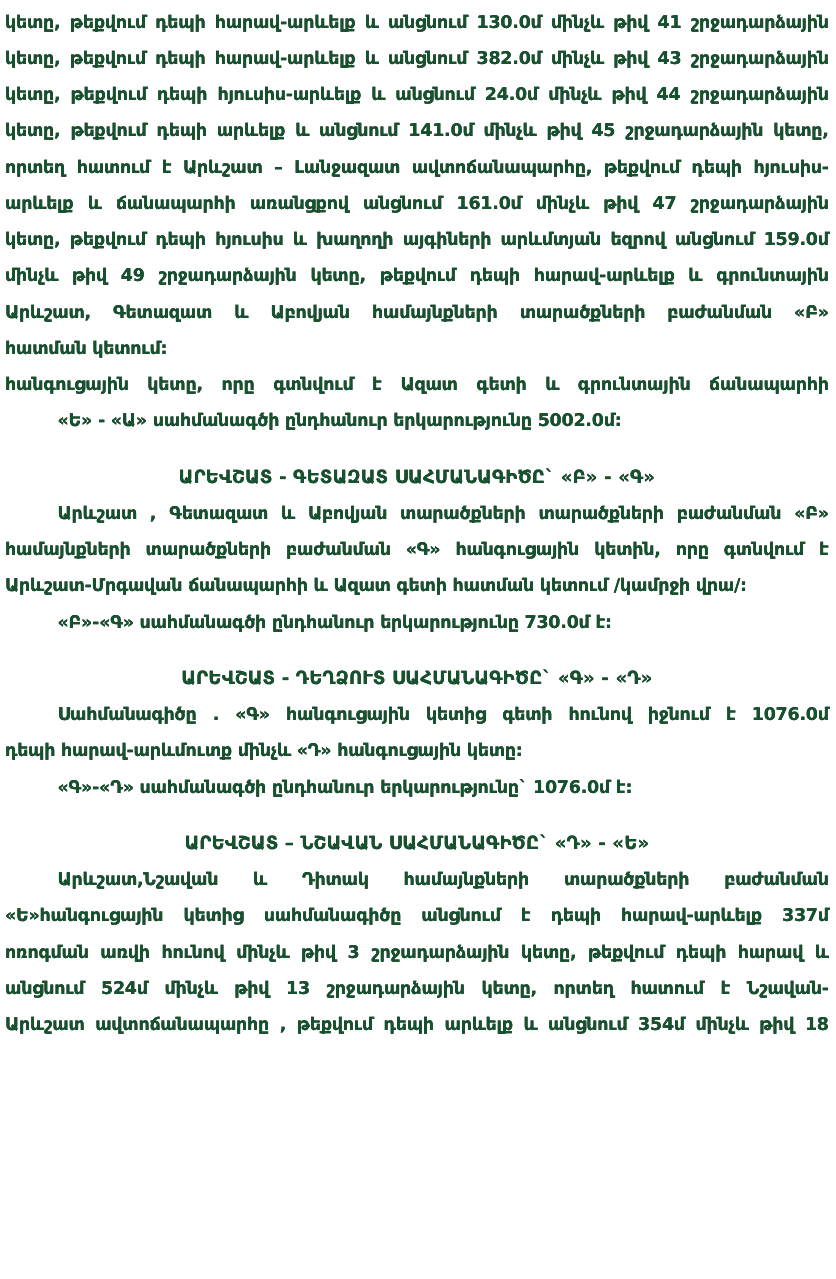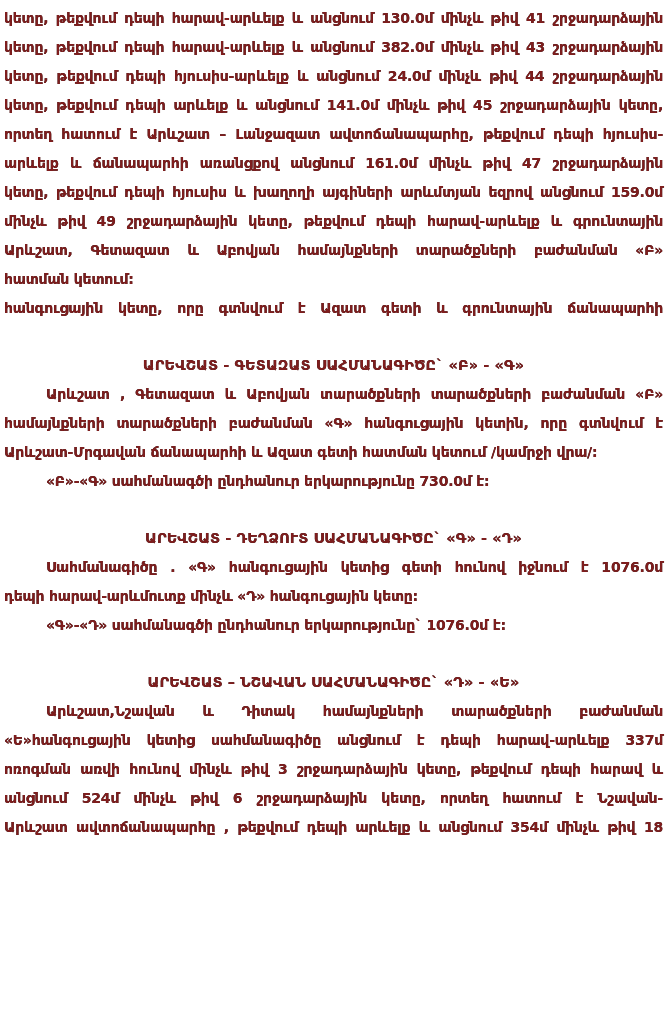--- a/index.html
+++ b/index.html
@@ -9,30 +9,30 @@
     overflow: hidden;
   }
   .page {
     box-sizing: border-box;
     width: 669px; height: 1023px;
     padding: 4px 6px 0 4px;
     font-family: "DejaVu Sans", "Liberation Sans", sans-serif;
     font-weight: 700;
     font-size: 14px;
     letter-spacing: -0.2px;
-    color: #7f1d1d;
+    color: #14532d;
     text-shadow: 0 0 0.4px #1b1b1b;
   }
   .line { line-height: 29px; }
   .line.j { text-align: justify; text-align-last: justify; }
   .line.l { text-align: left; }
   .line.ind { text-indent: 42px; }
   .heading {
     line-height: 29px;
-    margin-top: 28px;
+    margin-top: 16px;
     text-align: center;
     font-size: 14.5px;
     letter-spacing: 0.1px;
   }
 </style>
 </head>
 <body>
 
 <div class="page">
   <div id="doc">
@@ -40,29 +40,30 @@
       <div class="line j">կետը, թեքվում դեպի հարավ-արևելք և անցնում 382.0մ մինչև թիվ 43 շրջադարձային</div>
       <div class="line j">կետը, թեքվում դեպի հյուսիս-արևելք և անցնում 24.0մ մինչև թիվ 44 շրջադարձային</div>
       <div class="line j">կետը, թեքվում դեպի արևելք և անցնում 141.0մ մինչև թիվ 45 շրջադարձային կետը,</div>
       <div class="line j">որտեղ հատում է Արևշատ – Լանջազատ ավտոճանապարհը, թեքվում դեպի հյուսիս-</div>
       <div class="line j">արևելք և ճանապարհի առանցքով անցնում 161.0մ մինչև թիվ 47 շրջադարձային</div>
       <div class="line j">կետը, թեքվում դեպի հյուսիս և խաղողի այգիների արևմտյան եզրով անցնում 159.0մ</div>
       <div class="line j">մինչև թիվ 49 շրջադարձային կետը, թեքվում դեպի հարավ-արևելք և գրունտային</div>
       <div class="line j">Արևշատ, Գետազատ և Աբովյան համայնքների տարածքների բաժանման «Բ»</div>
       <div class="line l">հատման կետում:</div>
       <div class="line j">հանգուցային կետը, որը գտնվում է Ազատ գետի և գրունտային ճանապարհի</div>
+      <div class="line l ind">«Ե» - «Ա» սահմանագծի ընդհանուր երկարությունը 5002.0մ:</div>
       <div class="heading">ԱՐԵՎՇԱՏ - ԳԵՏԱԶԱՏ ՍԱՀՄԱՆԱԳԻԾԸ` «Բ» - «Գ»</div>
       <div class="line j ind">Արևշատ , Գետազատ և Աբովյան տարածքների տարածքների բաժանման «Բ»</div>
       <div class="line j">համայնքների տարածքների բաժանման «Գ» հանգուցային կետին, որը գտնվում է</div>
       <div class="line l">Արևշատ-Մրգավան ճանապարհի և Ազատ գետի հատման կետում /կամրջի վրա/:</div>
       <div class="line l ind">«Բ»-«Գ» սահմանագծի ընդհանուր երկարությունը 730.0մ է:</div>
       <div class="heading">ԱՐԵՎՇԱՏ - ԴԵՂՁՈՒՏ ՍԱՀՄԱՆԱԳԻԾԸ` «Գ» - «Դ»</div>
       <div class="line j ind">Սահմանագիծը . «Գ» հանգուցային կետից գետի հունով իջնում է 1076.0մ</div>
       <div class="line l">դեպի հարավ-արևմուտք մինչև «Դ» հանգուցային կետը:</div>
       <div class="line l ind">«Գ»-«Դ» սահմանագծի ընդհանուր երկարությունը` 1076.0մ է:</div>
       <div class="heading">ԱՐԵՎՇԱՏ – ՆՇԱՎԱՆ ՍԱՀՄԱՆԱԳԻԾԸ` «Դ» - «Ե»</div>
       <div class="line j ind">Արևշատ,Նշավան և Դիտակ համայնքների տարածքների բաժանման</div>
       <div class="line j">«Ե»հանգուցային կետից սահմանագիծը անցնում է դեպի հարավ-արևելք 337մ</div>
       <div class="line j">ոռոգման առվի հունով մինչև թիվ 3 շրջադարձային կետը, թեքվում դեպի հարավ և</div>
-      <div class="line j">անցնում 524մ մինչև թիվ 6 շրջադարձային կետը, որտեղ հատում է Նշավան-</div>
+      <div class="line j">անցնում 524մ մինչև թիվ 13 շրջադարձային կետը, որտեղ հատում է Նշավան-</div>
       <div class="line j">Արևշատ ավտոճանապարհը , թեքվում դեպի արևելք և անցնում 354մ մինչև թիվ 18</div>
     </div>
 </div>
 
 </body></html>

